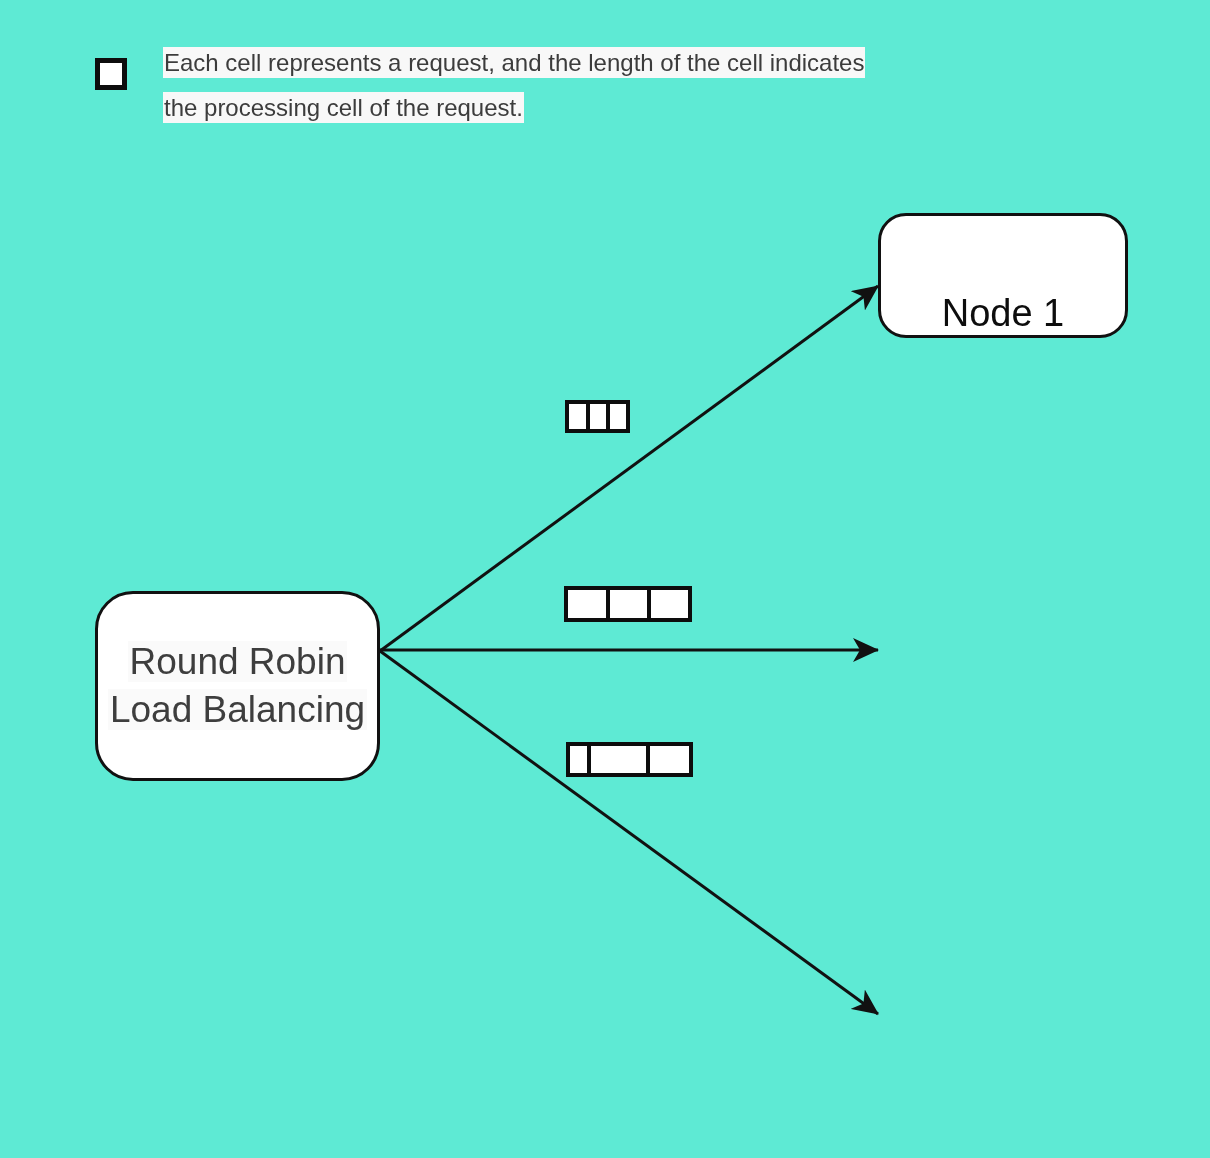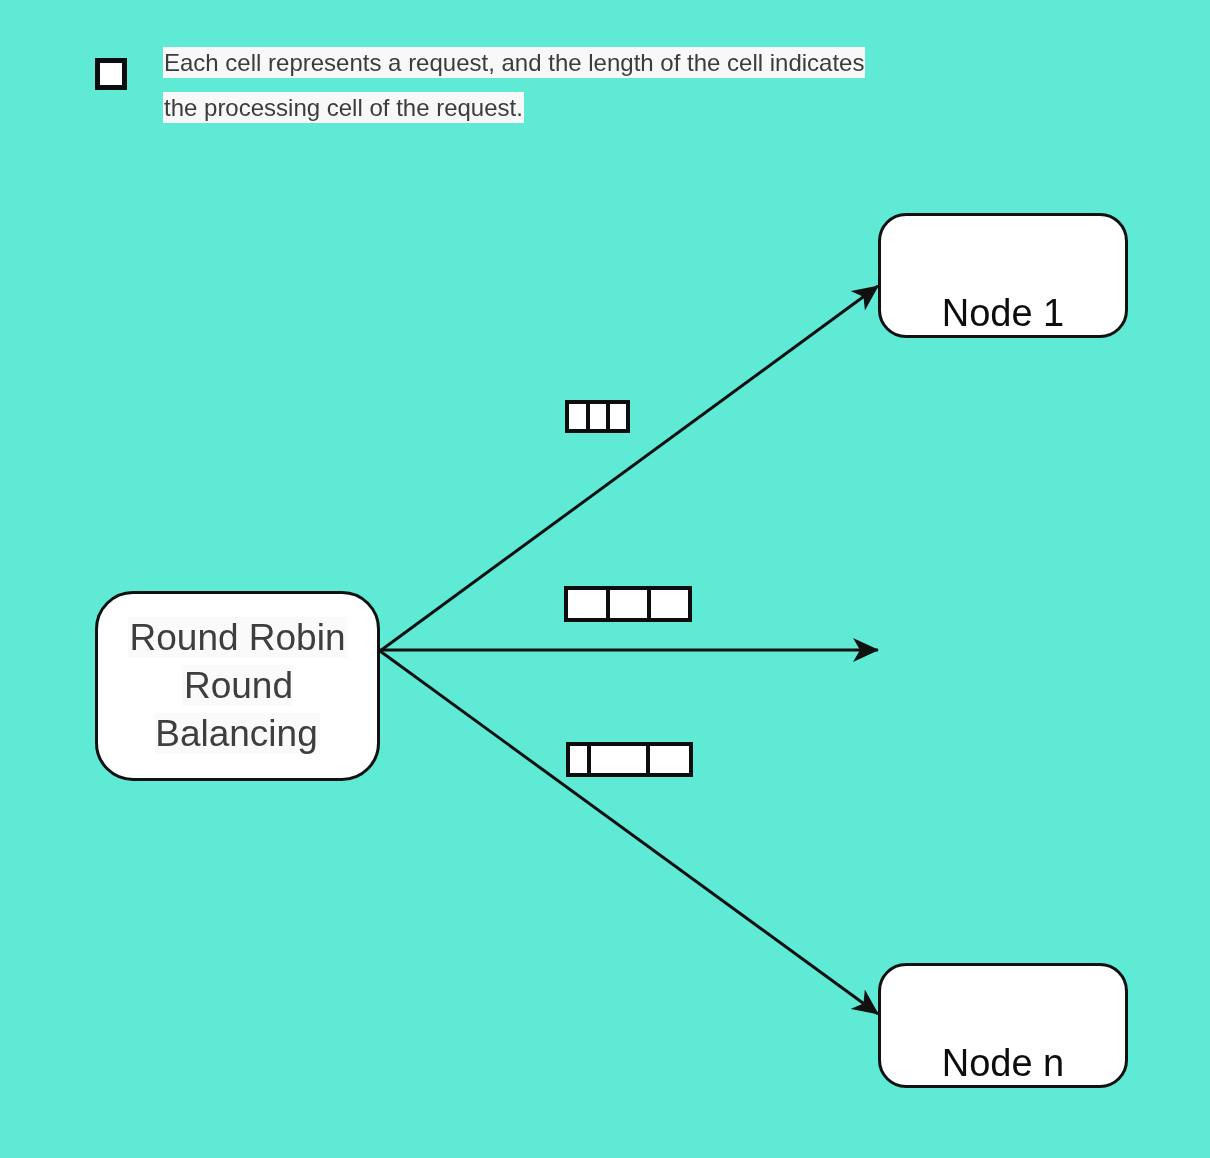--- a/index.html
+++ b/index.html
@@ -136,28 +136,25 @@
         <path d="M0,0 L26,12 L0,24 L7,12 Z" fill="#111111"></path>
       </marker>
     </defs>
     <line x1="380" y1="651" x2="878" y2="286" marker-end="url(#arrowhead)"></line>
     <line x1="380" y1="650" x2="878" y2="650" marker-end="url(#arrowhead)"></line>
     <line x1="380" y1="651" x2="878" y2="1014" marker-end="url(#arrowhead)"></line>
   </svg>
 
   <div class="lb-box">
     <div><span class="hl">Round Robin</span></div>
-    <div><span class="hl">Round Balancing</span></div>
+    <div><span class="hl">Load Balancing</span></div>
   </div>
 
   <div class="node-box node-1">
     <span>Node 1</span>
-  </div>
-  <div class="node-box node-n">
-    <span>Node n</span>
   </div>
 
   <div class="cells cells-1">
       <div class="cell" style="flex: 22 0 0px;"></div>
       <div class="cell" style="flex: 22 0 0px;"></div>
       <div class="cell" style="flex: 21 0 0px;"></div>
     </div>
   <div class="cells cells-2">
       <div class="cell" style="flex: 43 0 0px;"></div>
       <div class="cell" style="flex: 43 0 0px;"></div>

